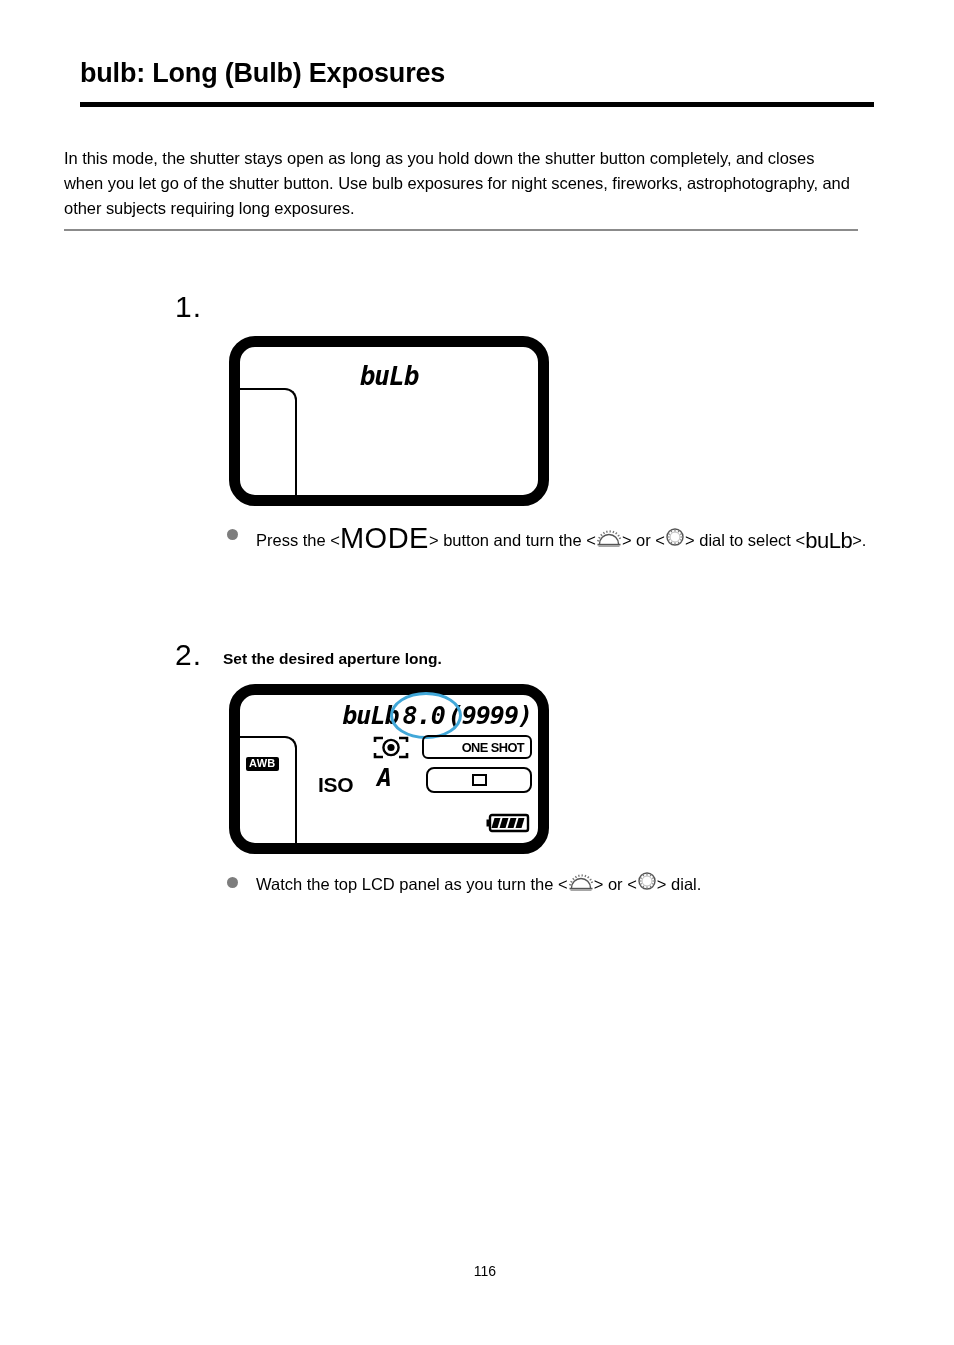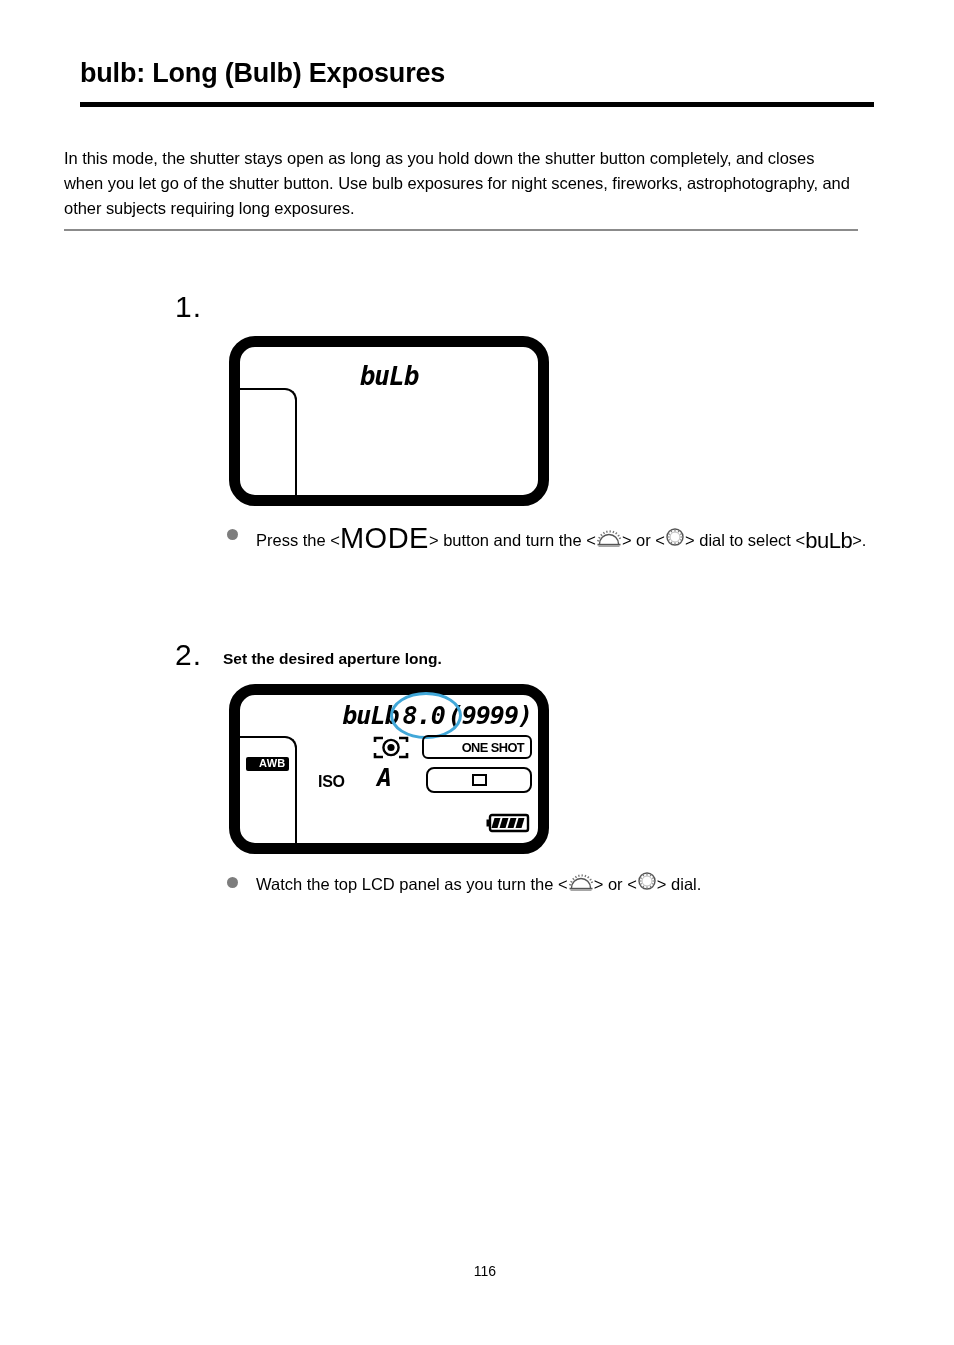--- a/index.html
+++ b/index.html
@@ -173,29 +173,29 @@
 
   .awb-badge {
     position: absolute;
     left: 6px;
     top: 62px;
     background: #000;
     color: #fff;
     font-size: 11px;
     font-weight: bold;
     letter-spacing: 0.3px;
-    padding: 1px 3px 2px 13px;
+    padding: 1px 3px 2px 3px;
     line-height: 1;
     border-radius: 2px;
   }
   .iso-label {
     position: absolute;
     left: 78px;
     top: 78px;
-    font-size: 16px;
+    font-size: 21px;
     font-weight: bold;
     letter-spacing: -0.3px;
   }
   .iso-value {
     position: absolute;
     left: 137px;
     top: 68px;
     font-size: 25px;
   }
 

